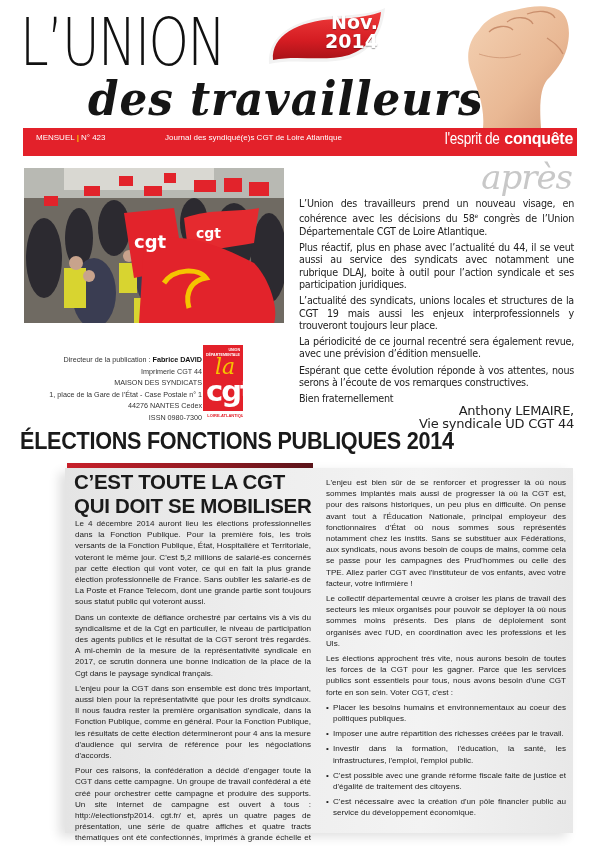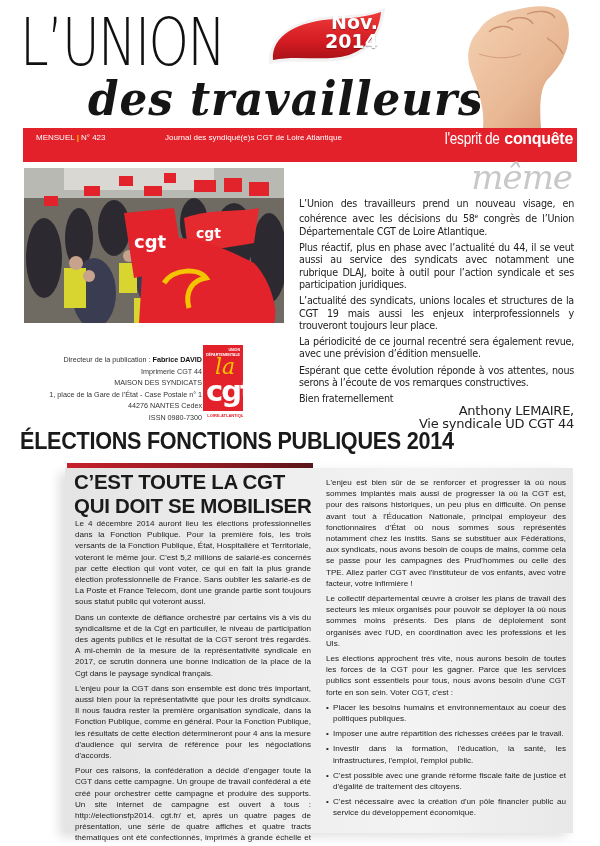--- a/index.html
+++ b/index.html
@@ -27,21 +27,21 @@
     .flag svg { position: absolute; left: 0; top: 0; }
     .flag-text {
       position: absolute; left: 33px; top: 7px; width: 90px;
       text-align: right; color: #fff; font-weight: bold;
       font-family: "DejaVu Sans", sans-serif;
       font-size: 19px; line-height: 19px; text-shadow: 0 1px 1px rgba(0,0,0,0.35);
     }
     .fist { position: absolute; left: 455px; top: 2px; width: 120px; height: 126px; }
 
     .banner {
-      position: absolute; left: 23px; top: 128px; width: 554px; height: 34px;
+      position: absolute; left: 23px; top: 128px; width: 554px; height: 28px;
       background: #e3212a;
     }
     .banner-left {
       position: absolute; left: 13px; top: 5px; color: #fff; font-size: 8px;
     }
     .banner-left .sep { color: #f5c400; font-weight: bold; margin: 0 2px; }
     .banner-center {
       position: absolute; left: 142px; top: 5px; color: #fff; font-size: 8px;
     }
     .banner-right {
@@ -223,21 +223,21 @@
 
     <path d="M100 45 L 150 40 L 160 100 L 110 110 Z" fill="#e2232b"></path>
     <path d="M160 50 C 190 40, 210 45, 235 40 L 230 75 C 205 80, 185 80, 165 90 Z" fill="#e52a2f"></path>
     <path d="M120 75 C 160 60, 200 80, 230 95 C 245 110, 255 140, 250 155 L 115 155 Z" fill="#e2232b"></path>
     <path d="M140 115 C 150 100, 175 100, 182 110 C 170 112, 160 122, 165 140" stroke="#f5c400" stroke-width="5" fill="none"></path>
     <text x="110" y="80" fill="#fff" font-family="DejaVu Sans, sans-serif" font-weight="bold" font-size="18">cgt</text>
     <text x="172" y="70" fill="#fff" font-family="DejaVu Sans, sans-serif" font-weight="bold" font-size="14">cgt</text>
   </svg>
 </div>
 
-<div class="edito-label">même</div>
+<div class="edito-label">après</div>
 <section class="edito-body">
   <p>L’Union des travailleurs prend un nouveau visage, en cohérence avec les décisions du 58<sup style="font-size:6px">e</sup> congrès de l’Union Départementale CGT de Loire Atlantique.</p>
   <p>Plus réactif, plus en phase avec l’actualité du 44, il se veut aussi au service des syndicats avec notamment une rubrique DLAJ, boite à outil pour l’action syndicale et ses participation juridiques.</p>
   <p>L’actualité des syndicats, unions locales et structures de la CGT 19 mais aussi les enjeux interprofessionnels y trouveront toujours leur place.</p>
   <p>La périodicité de ce journal recentré sera également revue, avec une prévision d’édition mensuelle.</p>
   <p>Espérant que cette évolution réponde à vos attentes, nous serons à l’écoute de vos remarques constructives.</p>
   <p>Bien fraternellement</p>
 </section>
 <div class="edito-sign">
   <div>Anthony LEMAIRE,</div>

